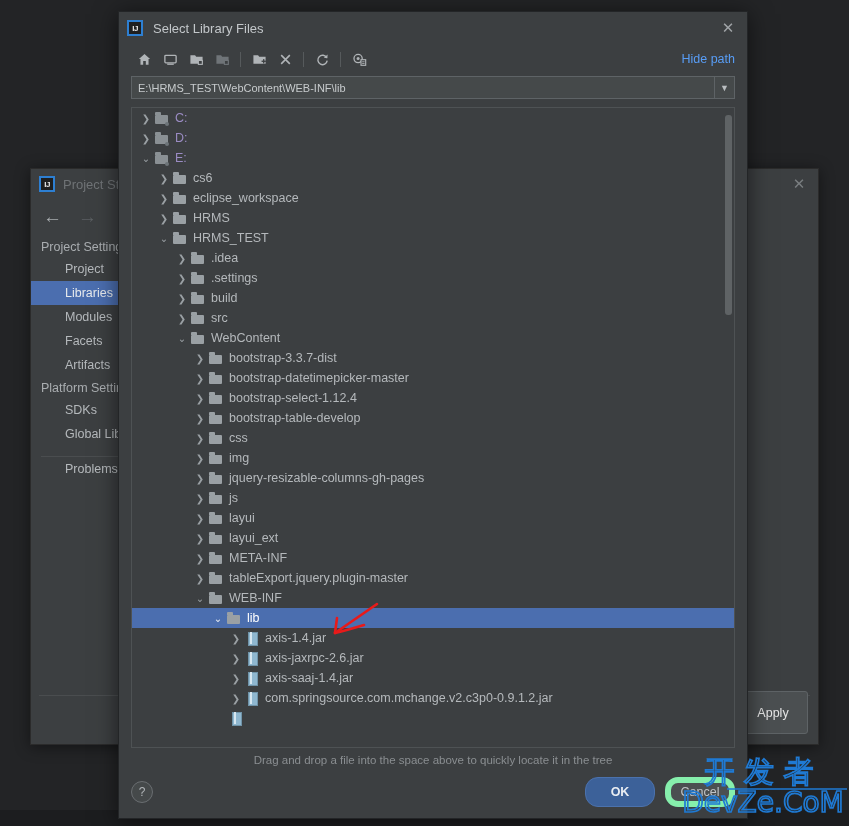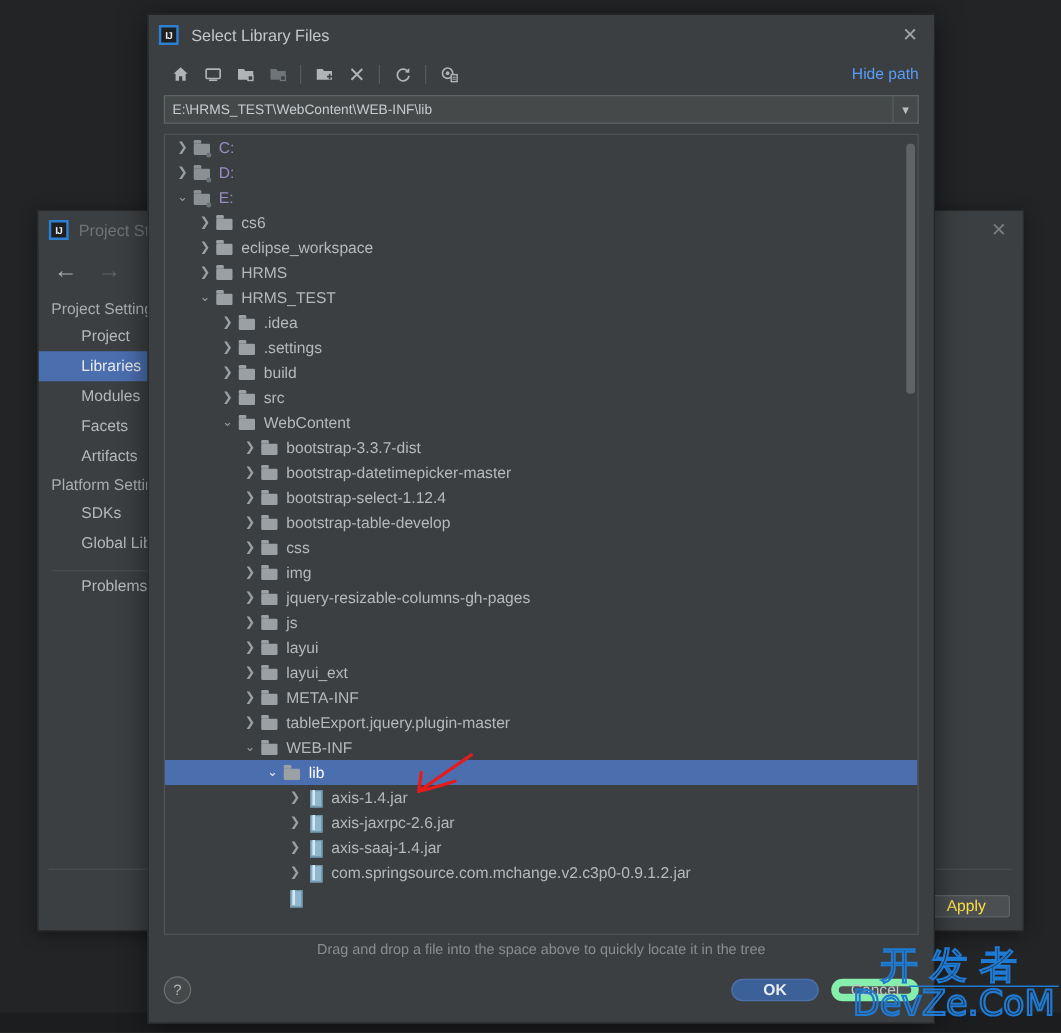--- a/index.html
+++ b/index.html
@@ -38,23 +38,23 @@
   .arrow-glyph { font-size: 19px; line-height: 1; color: #a9adb0; }
   .arrow-glyph.dim { color: #5c6063; }
   .ps-sidebar { padding-top: 4px; width: 145px; }
   .ps-group { color: #a9adb0; padding: 4px 0 3px 10px; font-size: 12.5px; }
   .ps-item {
     padding: 4px 0 4px 34px; color: #b5b9bc; font-size: 12.5px; line-height: 16px;
   }
   .ps-item.selected { background: #4b6eaf; color: #e6e9ec; }
   .ps-sep { margin: 10px 10px 0 10px; border-top: 1px solid #4a4d4f; }
   .ps-apply {
-    position: absolute; right: 10px; bottom: 10px; width: 70px; height: 18px;
+    position: absolute; right: 10px; bottom: 10px; width: 70px; height: 43px;
     background: #4b4f51; border: 1px solid #5e6366; border-radius: 3px;
-    color: #fde047; font-size: 12.5px; display:flex; align-items:center; justify-content:center;
+    color: #e5e5e5; font-size: 12.5px; display:flex; align-items:center; justify-content:center;
   }
   .ps-bottom-sep { position:absolute; left:8px; right:8px; bottom:48px; border-top:1px solid #4a4d4f; }
 
   
   .slf-dialog {
     position: absolute; left: 118px; top: 11px; width: 630px; height: 808px;
     background: #3c3f41; border: 1px solid #232527;
     box-shadow: 0 3px 22px rgba(0,0,0,.55);
     display: flex; flex-direction: column;
   }
@@ -149,21 +149,21 @@
     height: 52px; display: flex; align-items: center; padding: 0 12px;
     position: relative; flex: 0 0 auto;
   }
   .help-btn {
     width: 22px; height: 22px; border-radius: 50%; border: 1px solid #6a6e71;
     background: #45494a; color: #b0b4b7; font-size: 12px;
     display: flex; align-items: center; justify-content: center;
   }
   .btns { position: absolute; right: 12px; display: flex; gap: 10px; }
   .btn {
-    width: 70px; height: 18px; border-radius: 13px; font-size: 12.5px;
+    width: 70px; height: 30px; border-radius: 13px; font-size: 12.5px;
     display: flex; align-items: center; justify-content: center;
   }
   .btn.primary { background: #3c6199; border: 1px solid #4b72ad; color: #e9edf2; font-weight: bold; }
   .btn.secondary { background: #4b4f51; border: 6px solid #86efac; color: #bfc3c6; }
 
   
   .annot { position: absolute; left: 320px; top: 600px; width: 70px; height: 50px; pointer-events: none; }
 
   
   .watermark {

